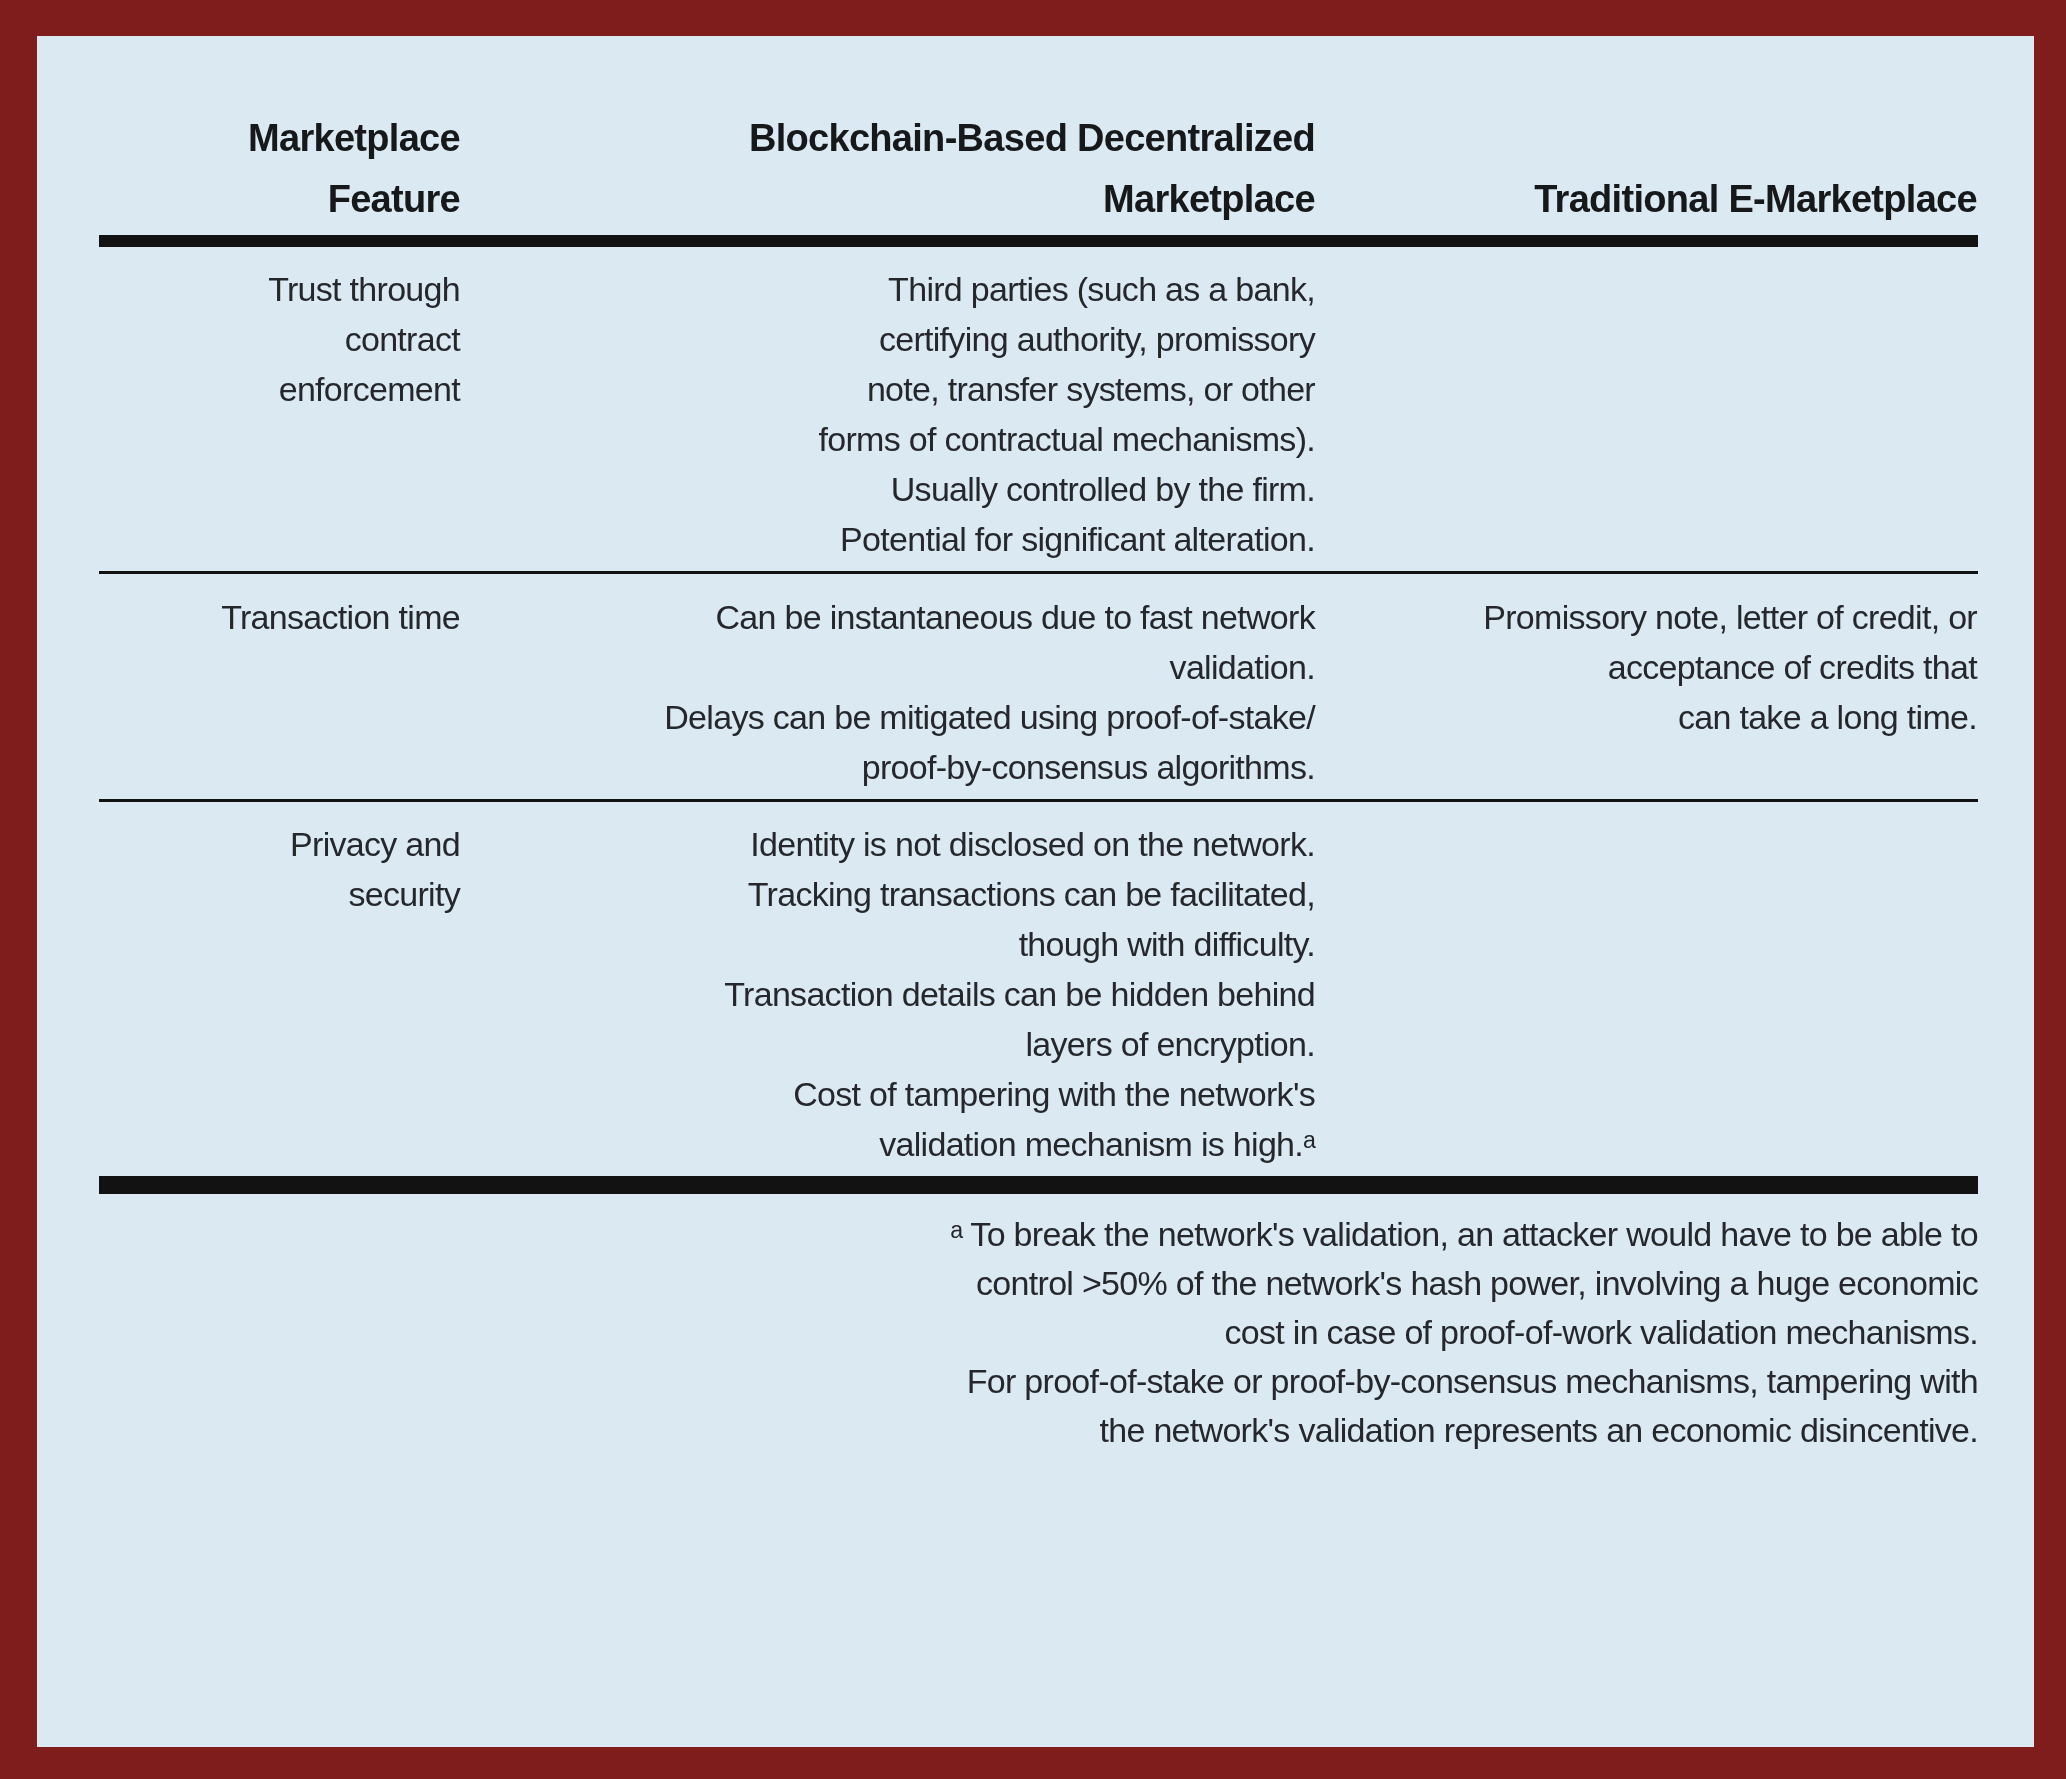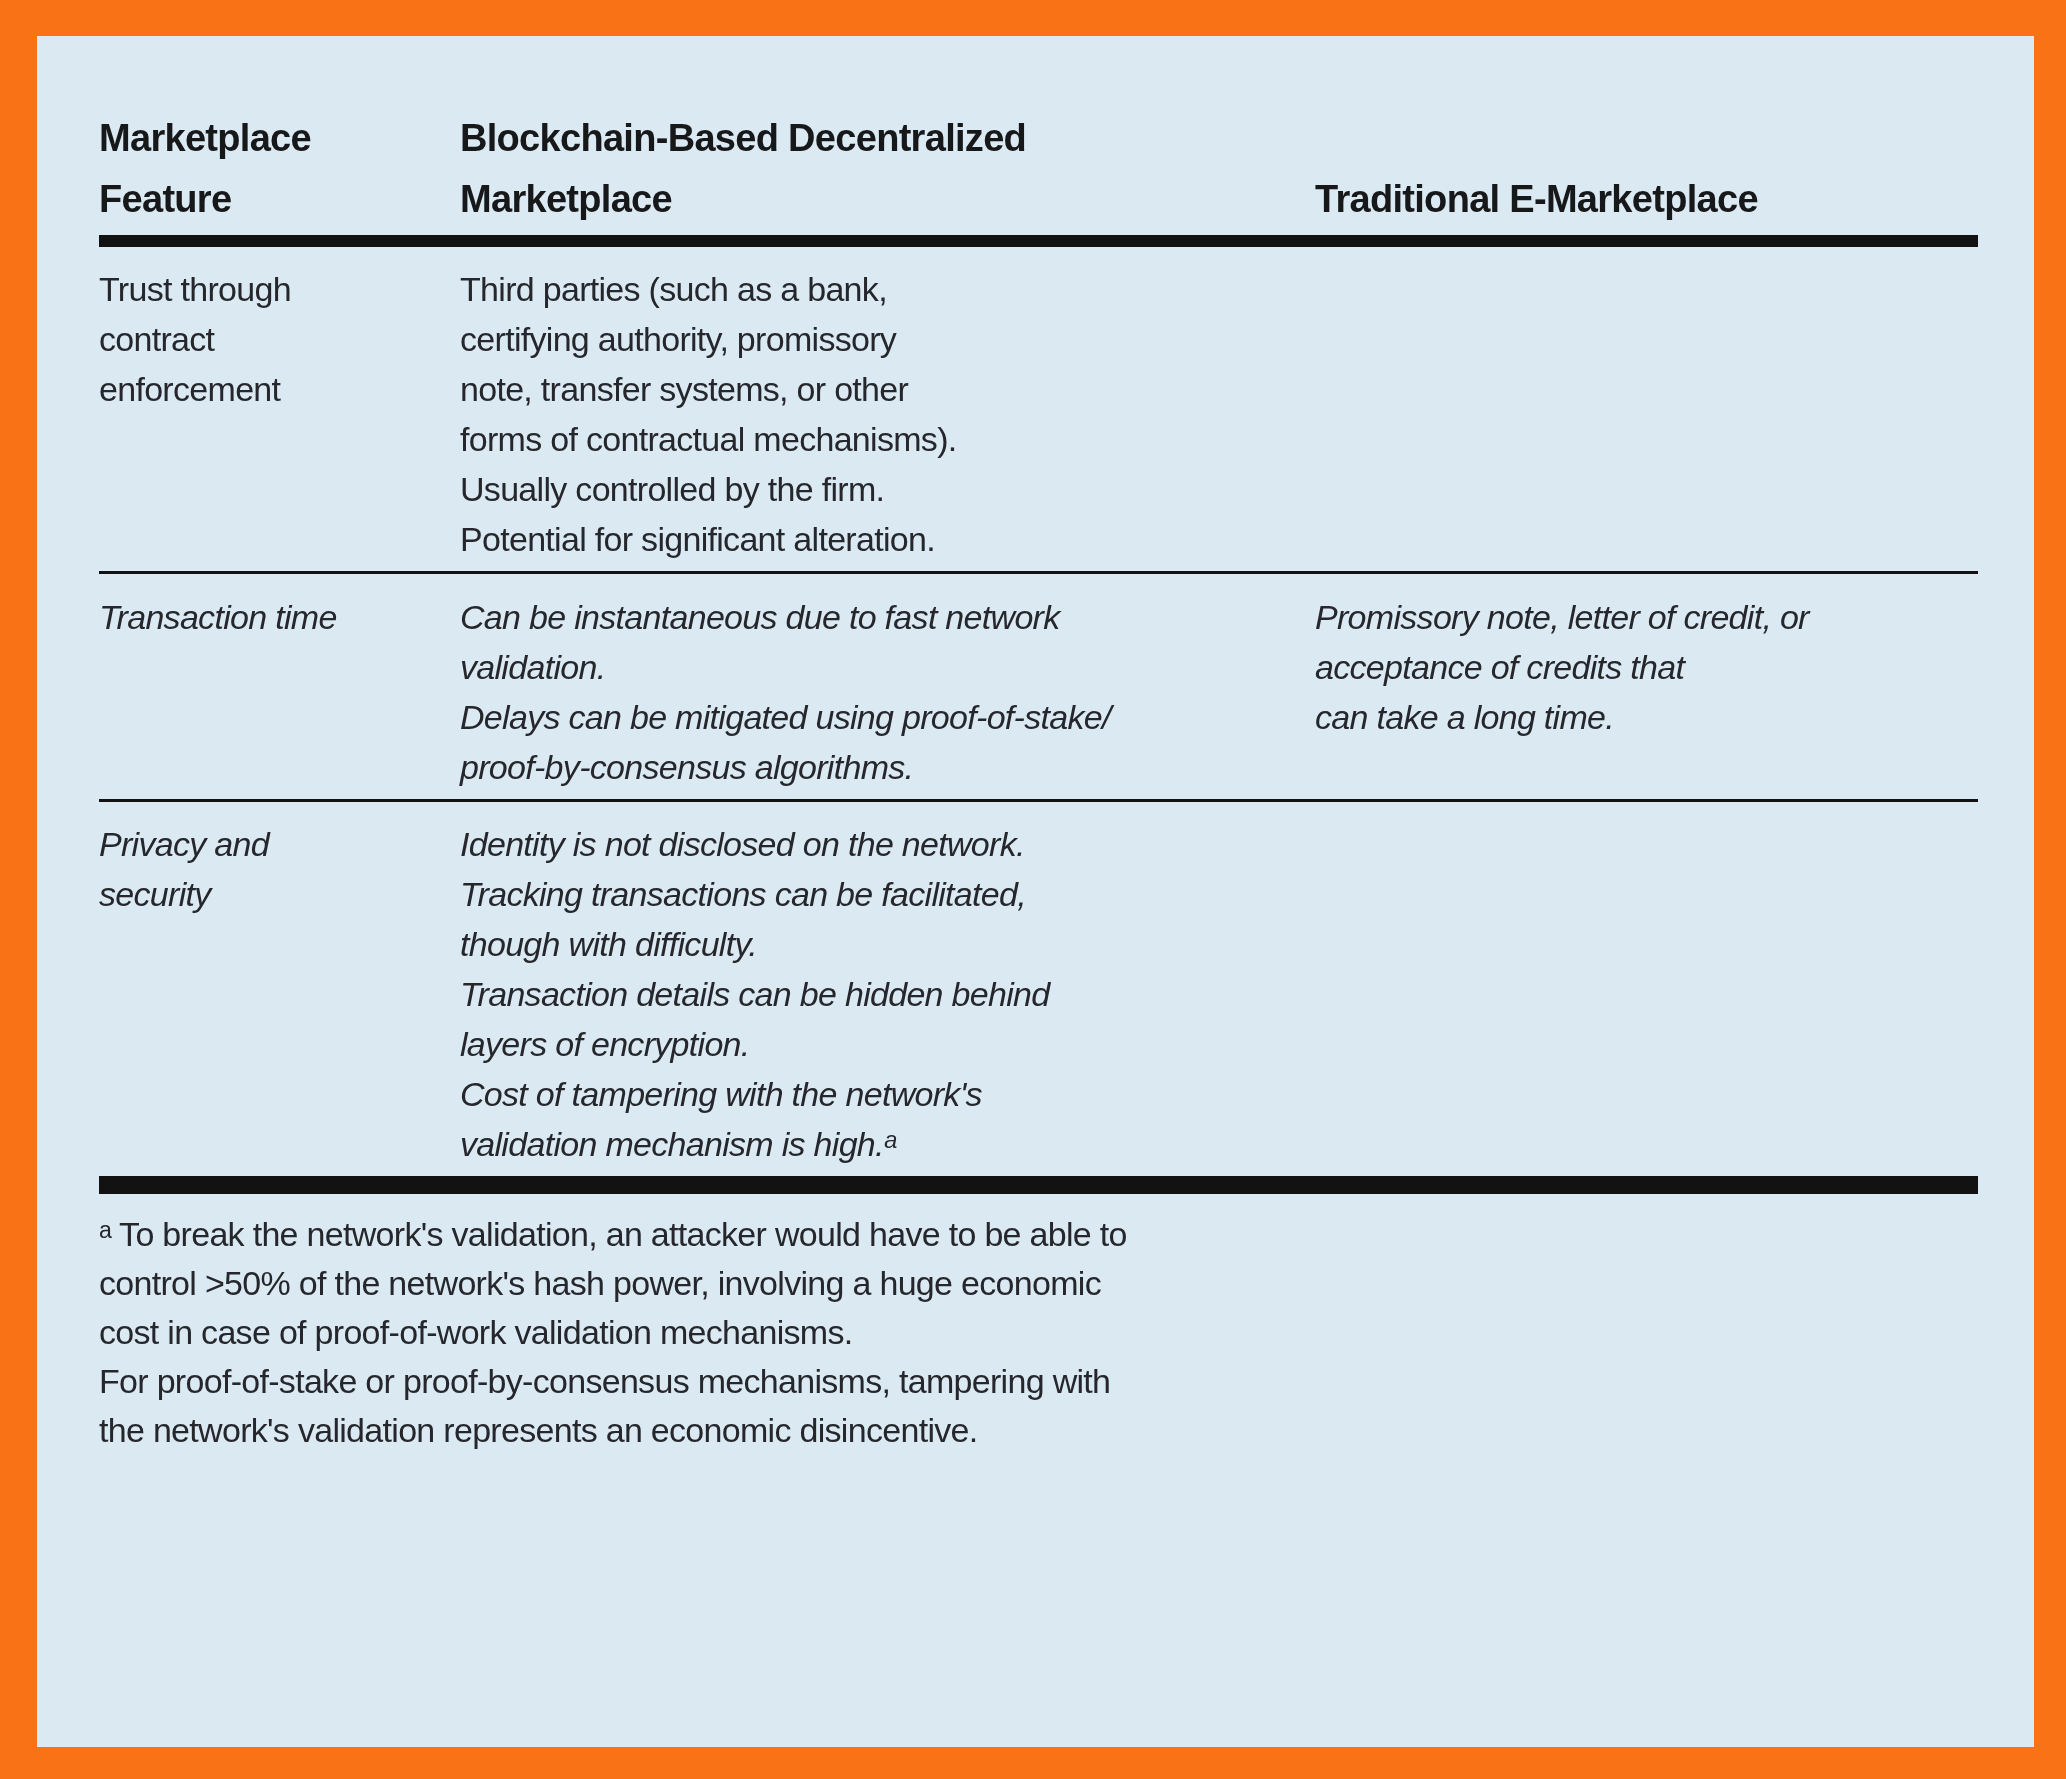--- a/index.html
+++ b/index.html
@@ -8,21 +8,22 @@
     width: 2066px;
     height: 1780px;
     background: #ffffff;
     overflow: hidden;
     font-family: "Liberation Sans", "DejaVu Sans", sans-serif;
   }
   .page {
     position: relative;
     width: 2066px;
     height: 1780px;
-    background: #f97316;
+    background: #7f1d1d;
+    text-align: right;
   }
   .panel {
     position: absolute;
     left: 37px;
     top: 36px;
     width: 1997px;
     height: 1711px;
     background: #dbe9f2;
   }
   .content {
@@ -50,21 +51,20 @@
   .hrule {
     height: 11.5px;
     background: #121212;
     margin-top: 5.4px;
   }
   .trow {
     padding: 17.6px 0 6.8px 0;
   }
   .trow.sep {
     border-top: 3.4px solid #121212;
-    font-style: italic;
   }
   .td {
     font-size: 34px;
     line-height: 50px;
     letter-spacing: -0.7px;
   }
   .brule {
     height: 17.6px;
     background: #121212;
   }

